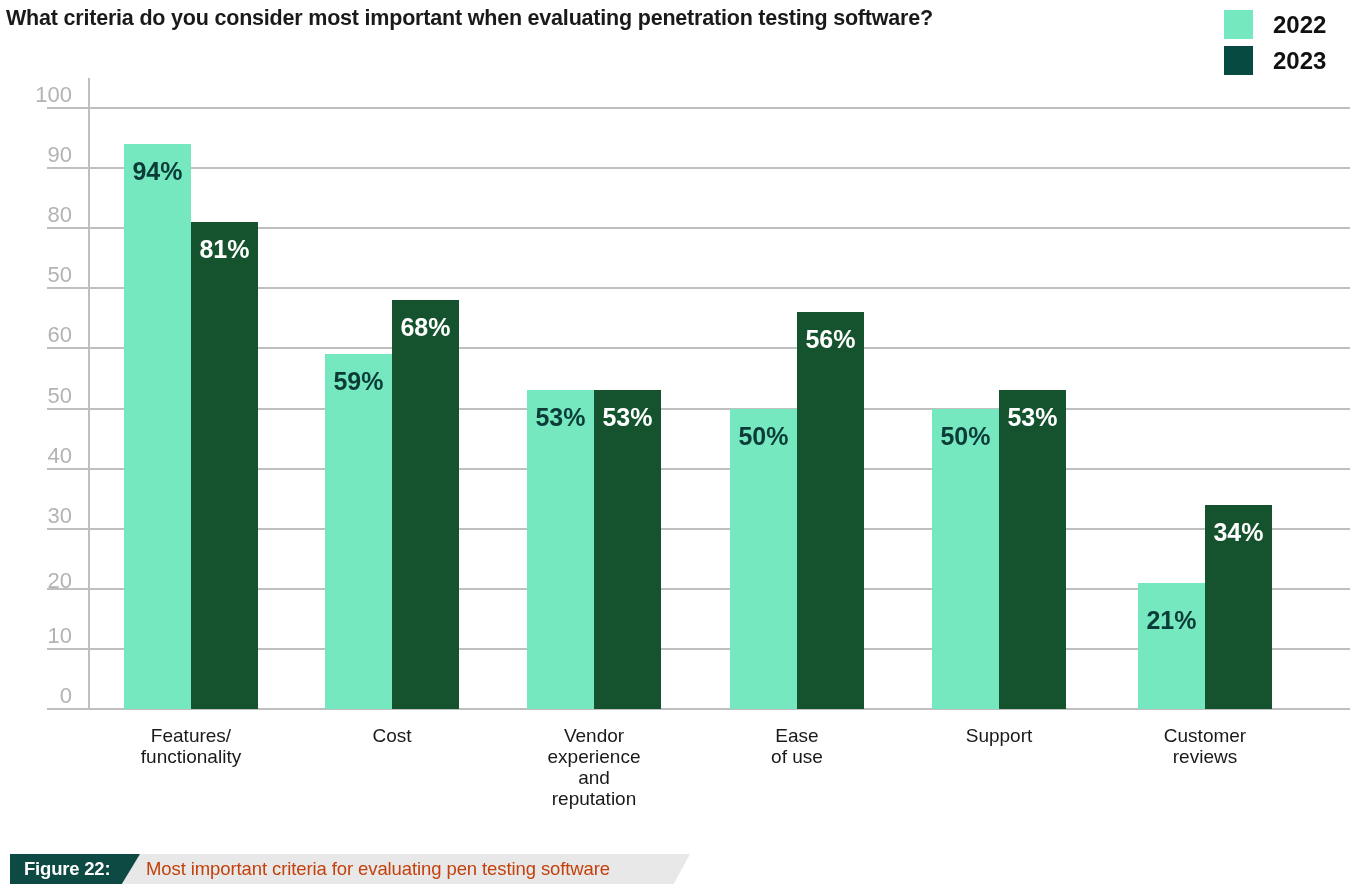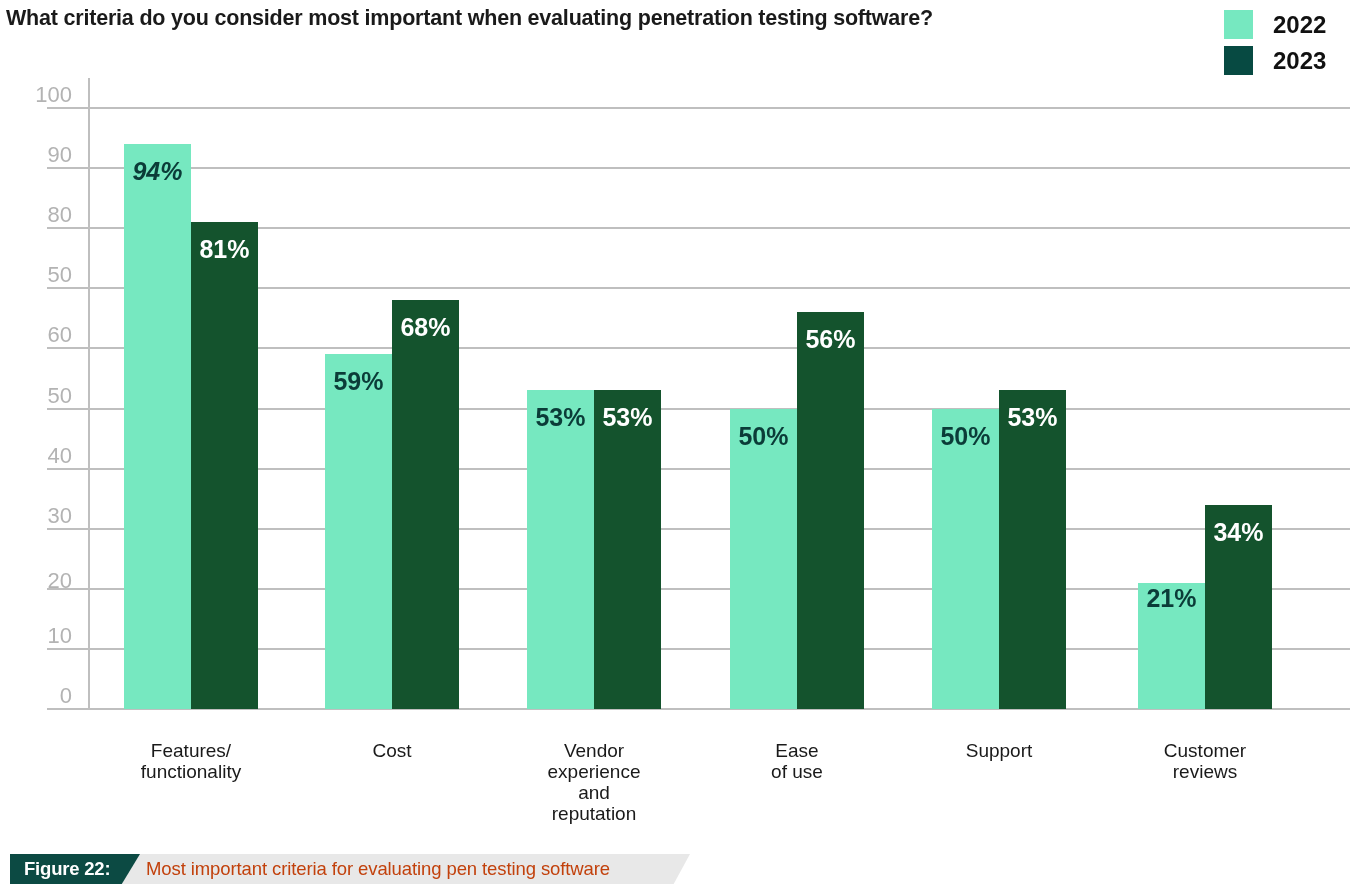--- a/index.html
+++ b/index.html
@@ -123,21 +123,20 @@
   .bar.s2023 .bar-value { color: #ffffff; }
 
   
   .cat-label {
     position: absolute;
     text-align: center;
     font-size: 19px;
     color: #1a1a1a;
     line-height: 21px;
     font-weight: normal;
-    margin-top: 15px;
   }
 
   
   #figure-caption {
     position: absolute;
     left: 0;
     bottom: 12px;
     height: 30px;
     width: 700px;
   }
@@ -221,36 +220,36 @@
       <div class="ytick-label" style="top: 324.4px;">60</div>
       <div class="ytick-label" style="top: 384.5px;">50</div>
       <div class="ytick-label" style="top: 444.6px;">40</div>
       <div class="ytick-label" style="top: 504.7px;">30</div>
       <div class="ytick-label" style="top: 570px;">20</div>
       <div class="ytick-label" style="top: 624.9px;">10</div>
       <div class="ytick-label" style="top: 685px;">0</div>
     </div>
   <div id="bars">
       <div class="bar s2022" style="left: 124px; width: 67px; height: 564.94px; bottom: 121px;">
-        <div class="bar-value" style="top: 14px; font-style: italic;">94%</div>
+        <div class="bar-value" style="top: 14px;">94%</div>
       </div>
       <div class="bar s2022" style="left: 325px; width: 67px; height: 354.59px; bottom: 121px;">
         <div class="bar-value" style="top: 14px;">59%</div>
       </div>
       <div class="bar s2022" style="left: 527px; width: 67px; height: 318.53px; bottom: 121px;">
         <div class="bar-value" style="top: 14px;">53%</div>
       </div>
       <div class="bar s2022" style="left: 730px; width: 67px; height: 300.5px; bottom: 121px;">
         <div class="bar-value" style="top: 14px;">50%</div>
       </div>
       <div class="bar s2022" style="left: 932px; width: 67px; height: 300.5px; bottom: 121px;">
         <div class="bar-value" style="top: 14px;">50%</div>
       </div>
       <div class="bar s2022" style="left: 1138px; width: 67px; height: 126.21px; bottom: 121px;">
-        <div class="bar-value" style="top: 2px; text-align: center;">21%</div>
+        <div class="bar-value" style="top: 24px; text-align: center;">21%</div>
       </div>
       <div class="bar s2023" style="left: 191px; width: 67px; height: 486.81px; bottom: 121px;">
         <div class="bar-value" style="top: 14px;">81%</div>
       </div>
       <div class="bar s2023" style="left: 392px; width: 67px; height: 408.68px; bottom: 121px;">
         <div class="bar-value" style="top: 14px;">68%</div>
       </div>
       <div class="bar s2023" style="left: 594px; width: 67px; height: 318.53px; bottom: 121px;">
         <div class="bar-value" style="top: 14px;">53%</div>
       </div>

